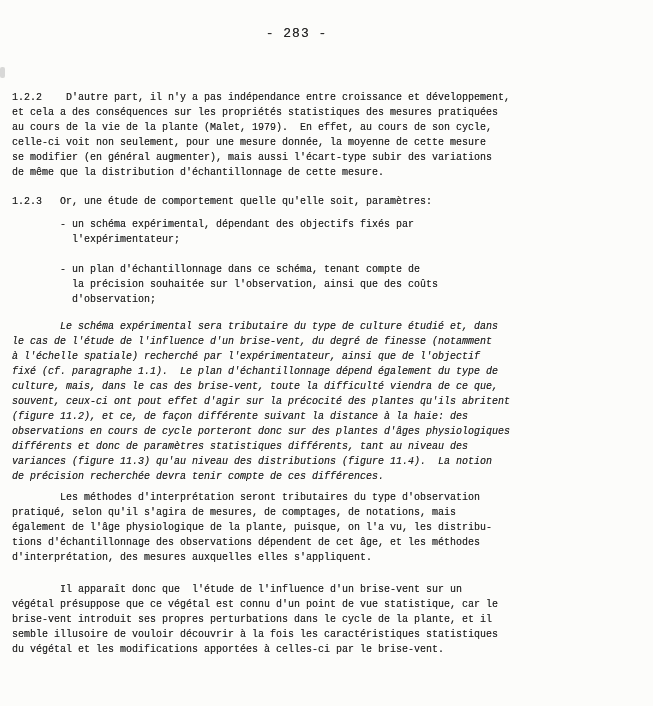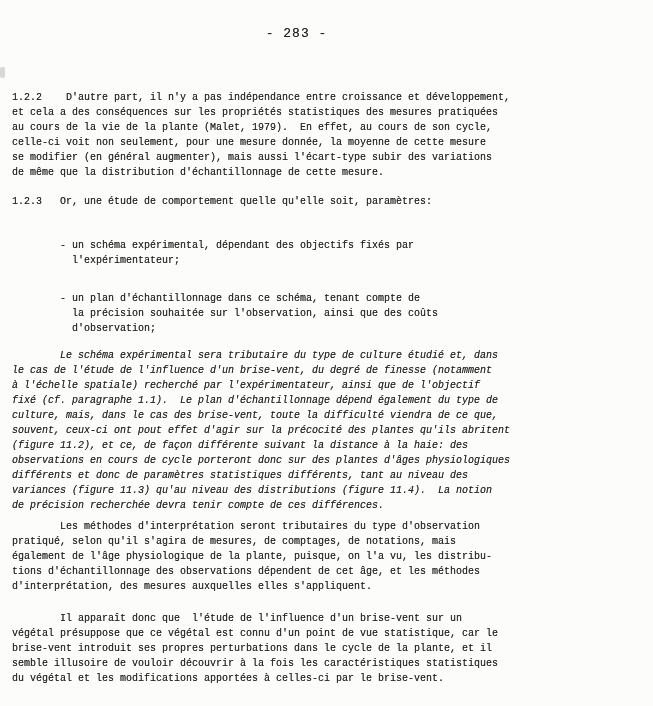--- a/index.html
+++ b/index.html
@@ -35,22 +35,22 @@
     left: 12px;
     width: 638px;
   }
   .para {
     white-space: pre-wrap;
     font-size: 10px;
     line-height: 15px;
     margin: 0;
   }
   .p2 { margin-top: 14px; }
-  .b1 { margin-top: 29px; }
-  .b2 { margin-top: 23px; }
+  .b1 { margin-top: 8px; }
+  .b2 { margin-top: 15px; }
   .b3 { margin-top: 8px; }
   .p3 { margin-top: 12px; font-style: italic; }
   .p4 { margin-top: 6px; }
   .p5 { margin-top: 17px; }
   .scan-artifact {
     position: absolute;
     left: 0;
     top: 67px;
     width: 5px;
     height: 11px;

